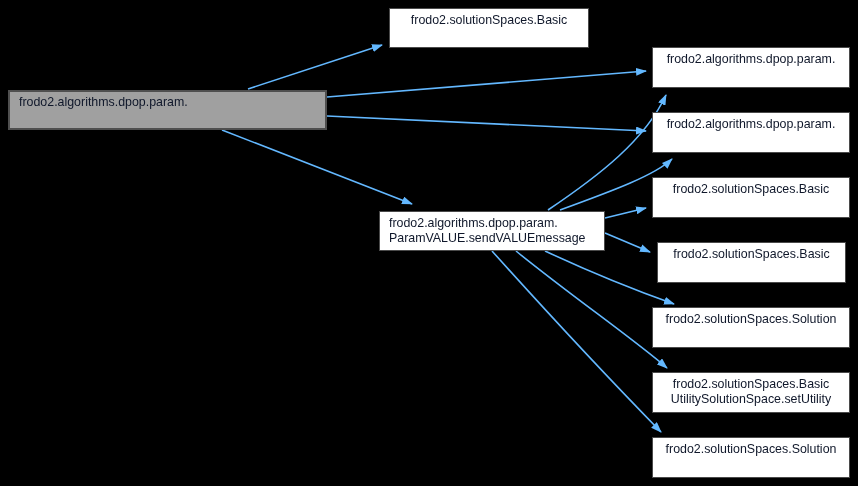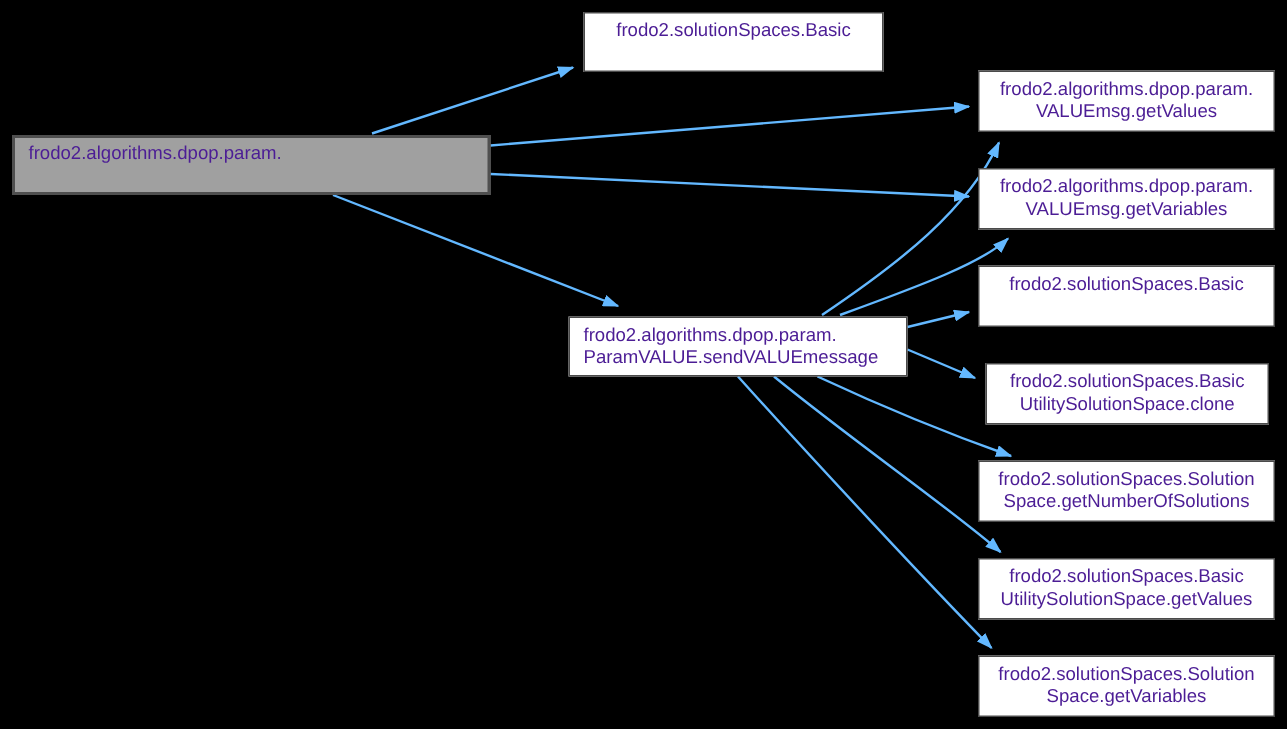--- a/index.html
+++ b/index.html
@@ -4,21 +4,21 @@
 <style>
   html,body{margin:0;padding:0;background:#000;}
   .stage{
     position:relative;width:858px;height:486px;background:#000000;
     font-family:"Liberation Sans","DejaVu Sans",sans-serif;overflow:hidden;
   }
   .edges{position:absolute;left:0;top:0;width:858px;height:486px;}
   .edge{fill:none;stroke:#63b8ff;stroke-width:1.6px;}
   .node{
     position:absolute;box-sizing:border-box;background:#ffffff;
-    border:1px solid #4a4a4a;color:#4c1d95;font-size:12.4px;line-height:15px;
+    border:1px solid #4a4a4a;color:#0f172a;font-size:12.4px;line-height:15px;
     text-align:center;padding-top:4px;white-space:nowrap;
   }
   .node span{display:block;}
   .node.left{text-align:left;padding-left:9px;}
   .node.main{
     background:#a0a0a0;border:2px solid #4f4f4f;padding-top:3px;
   }
   
   #n-main{left:8px;top:90px;width:319px;height:40px;}
   #n-compose{left:389px;top:8px;width:200px;height:40px;}
@@ -63,45 +63,40 @@
     <span>frodo2.solutionSpaces.Basic</span>
   </div>
 
   <div class="node left" id="n-send">
     <span>frodo2.algorithms.dpop.param.</span>
     <span>ParamVALUE.sendVALUEmessage</span>
   </div>
 
   <div class="node" id="n-getvalues">
     <span>frodo2.algorithms.dpop.param.</span>
-    <span>VALUEmsg.getValues</span>
   </div>
 
   <div class="node" id="n-getvarsmsg">
     <span>frodo2.algorithms.dpop.param.</span>
-    <span>VALUEmsg.getVariables</span>
   </div>
 
   <div class="node" id="n-setutility">
     <span>frodo2.solutionSpaces.Basic</span>
   </div>
 
   <div class="node" id="n-clone">
     <span>frodo2.solutionSpaces.Basic</span>
-    <span>UtilitySolutionSpace.clone</span>
   </div>
 
   <div class="node" id="n-getnumsol">
     <span>frodo2.solutionSpaces.Solution</span>
-    <span>Space.getNumberOfSolutions</span>
   </div>
 
   <div class="node" id="n-getutility">
     <span>frodo2.solutionSpaces.Basic</span>
-    <span>UtilitySolutionSpace.getValues</span>
+    <span>UtilitySolutionSpace.setUtility</span>
   </div>
 
   <div class="node" id="n-getvarsspace">
     <span>frodo2.solutionSpaces.Solution</span>
-    <span>Space.getVariables</span>
   </div>
 
 </div>
 
 </body></html>

